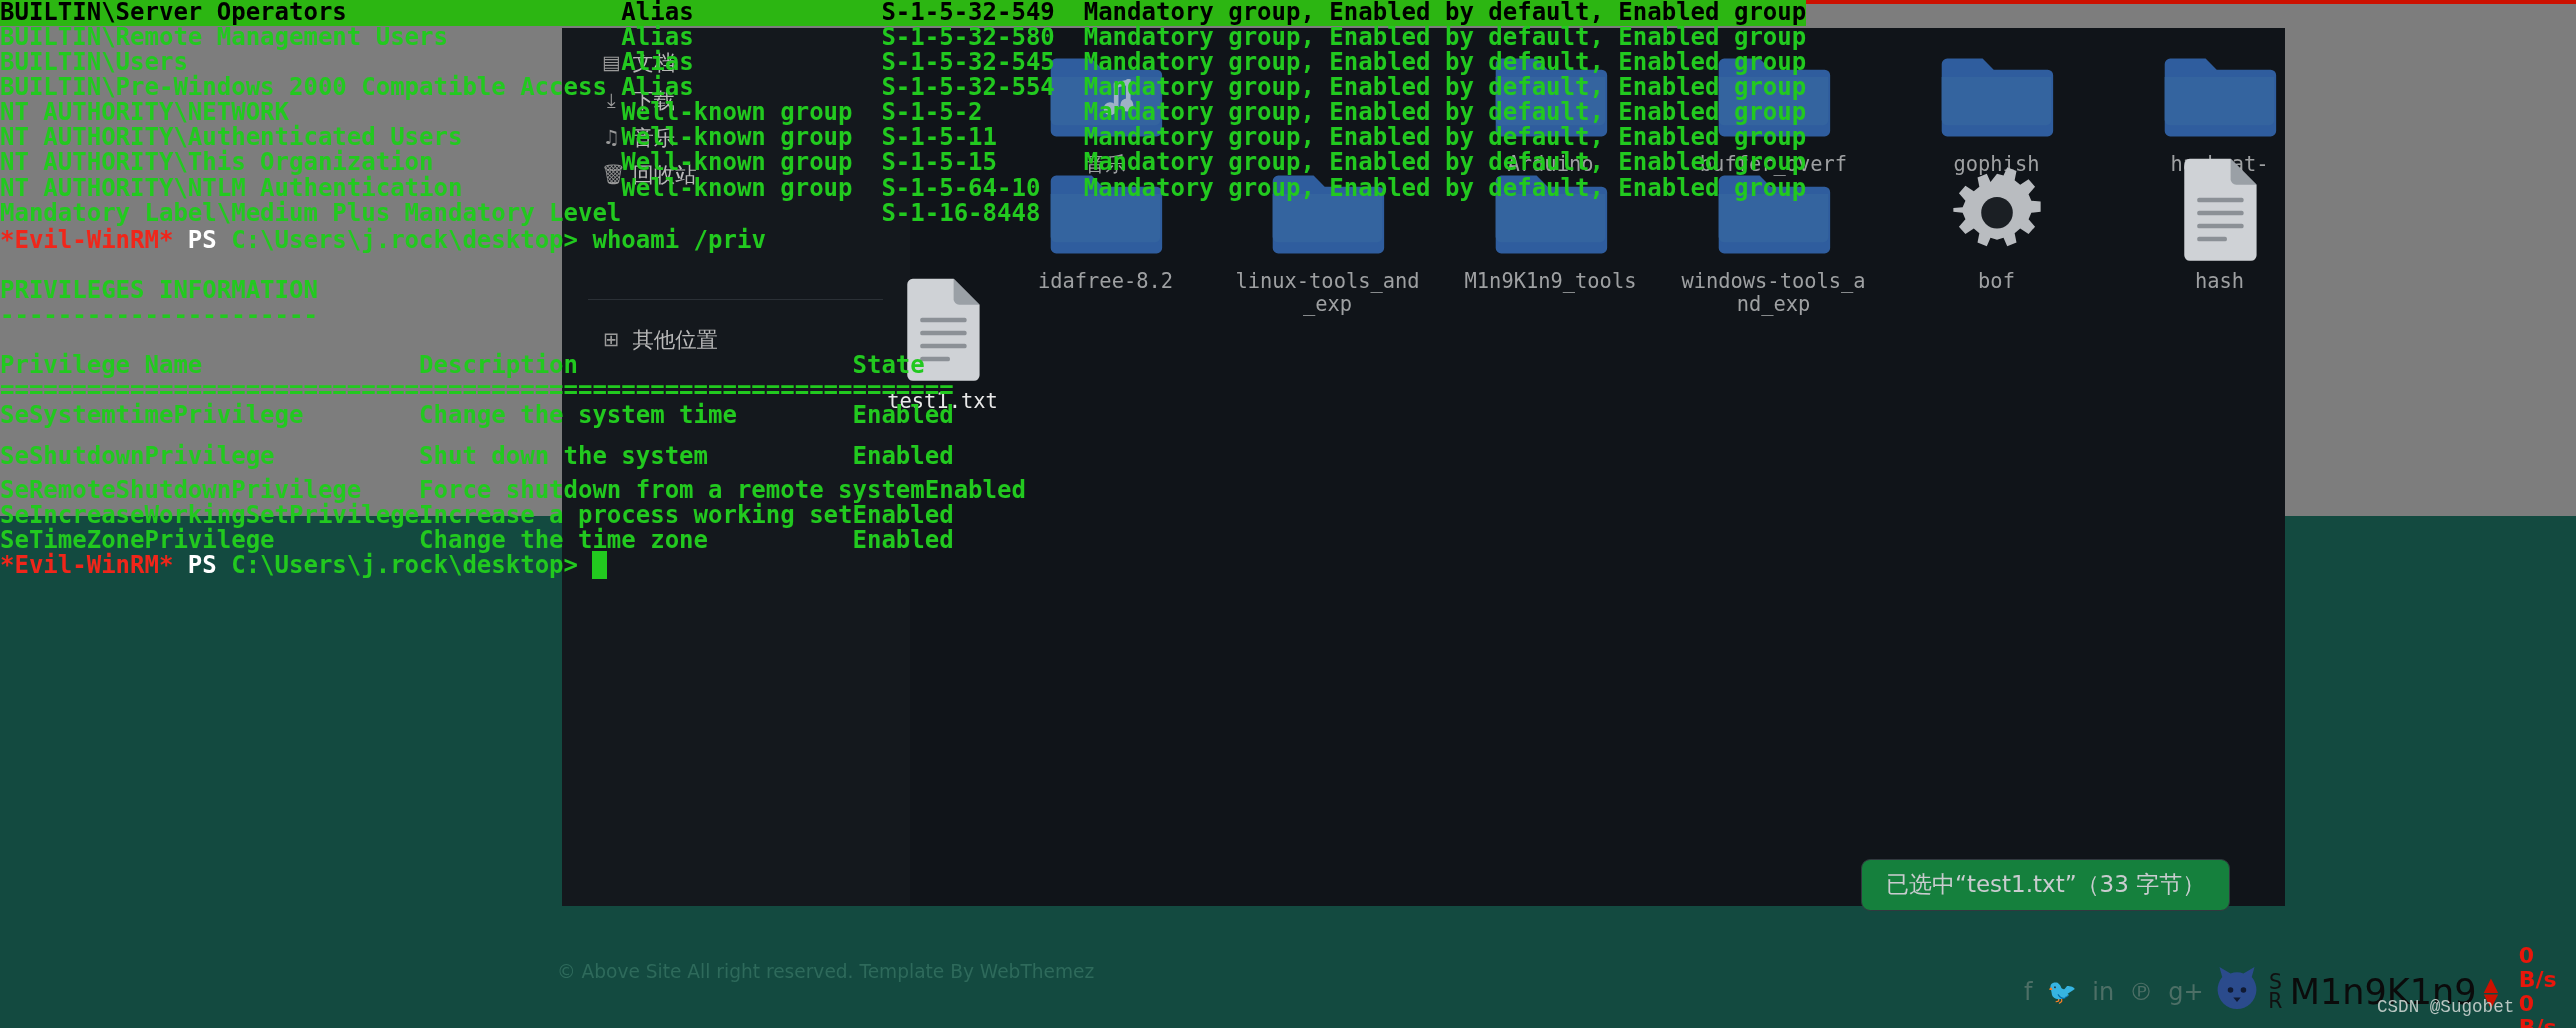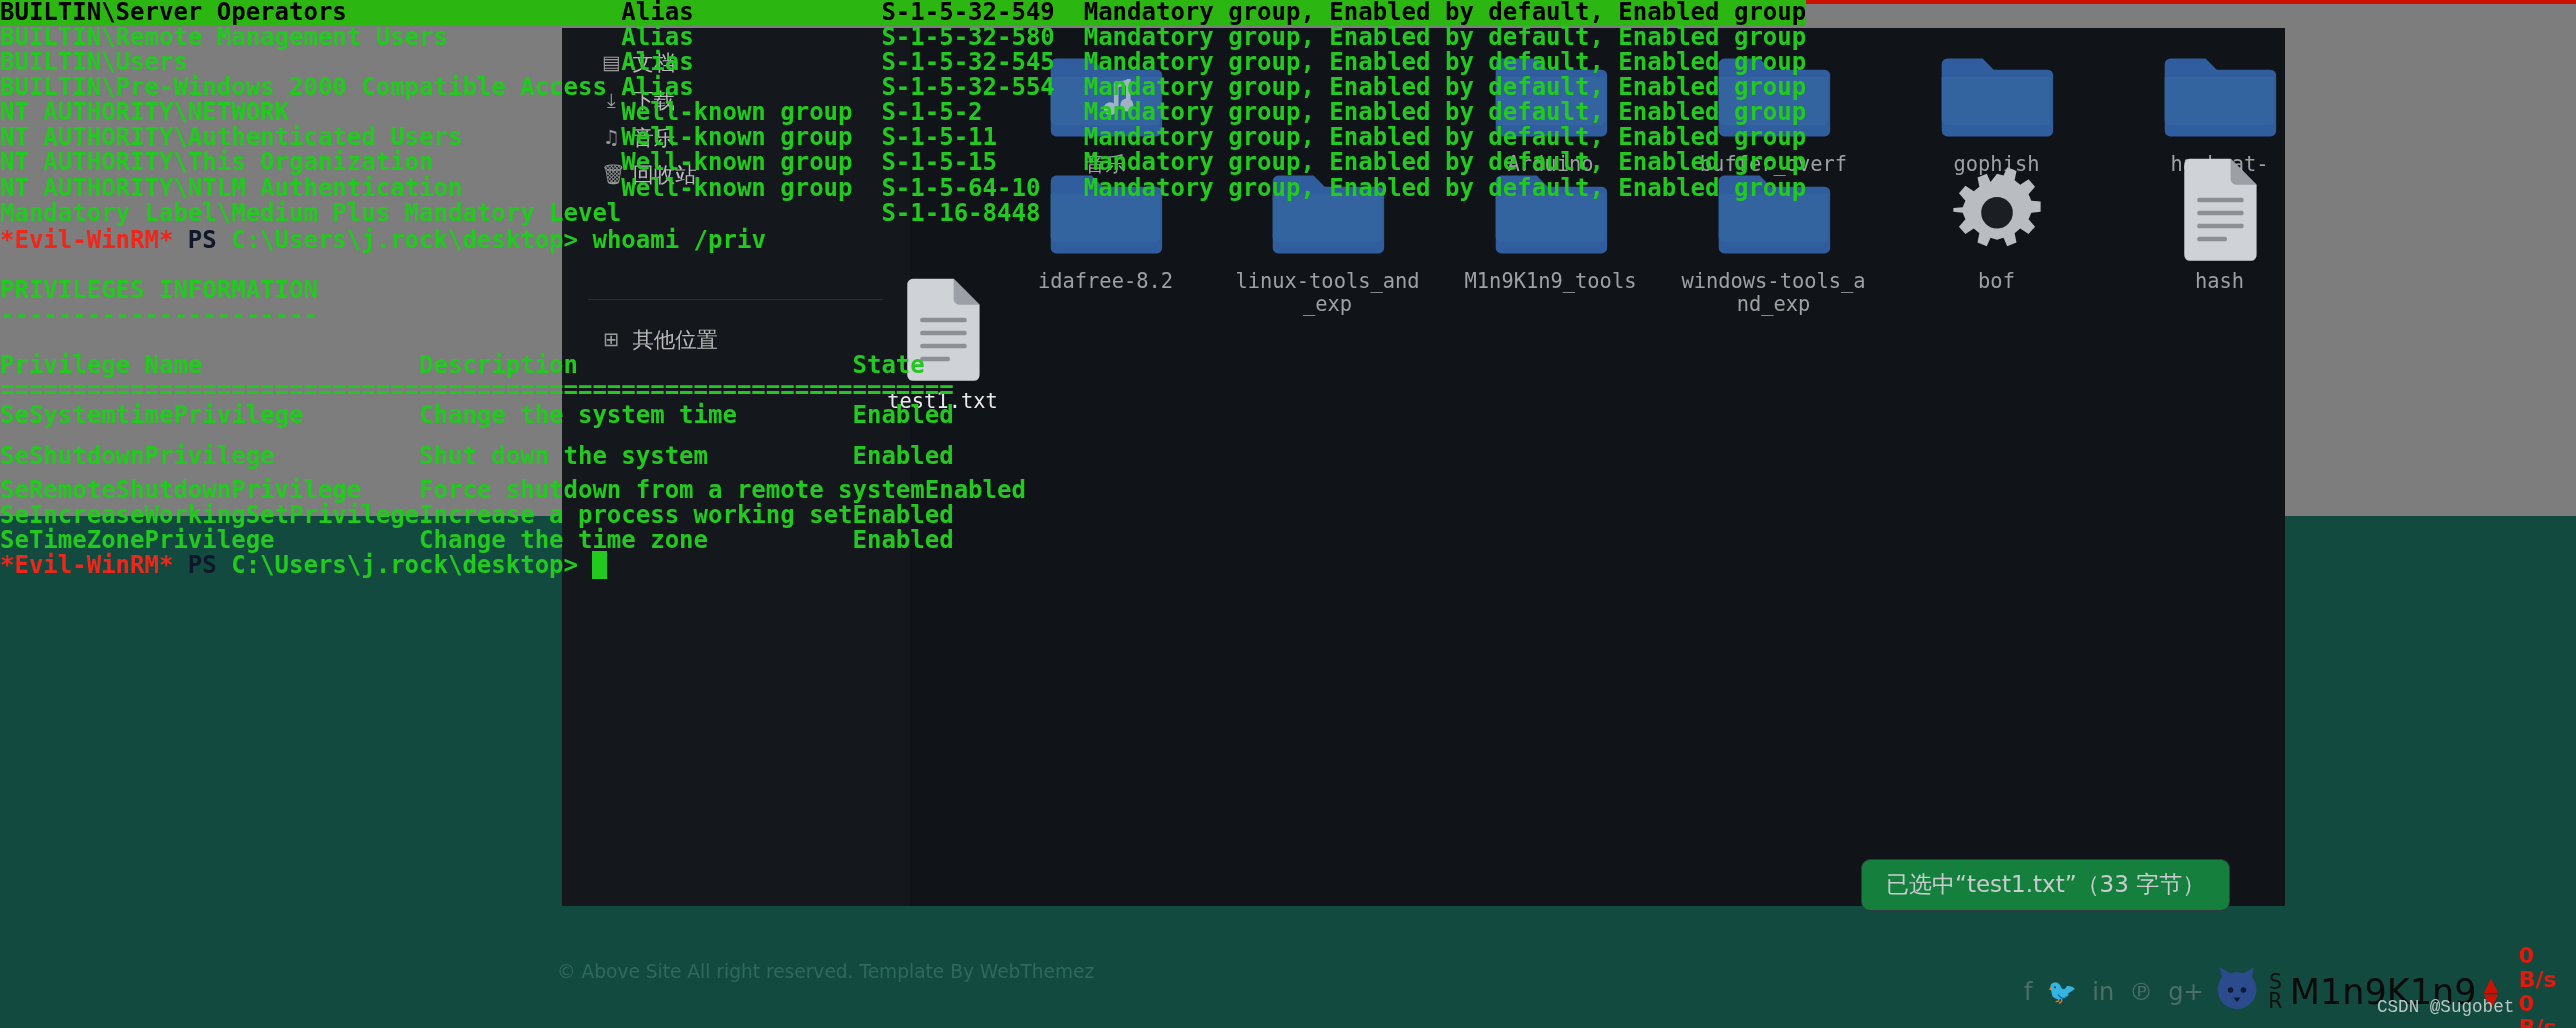--- a/index.html
+++ b/index.html
@@ -57,21 +57,21 @@
   #terminal{
     position:absolute;left:0;top:0;width:2336px;height:1029px;
     font-family:"DejaVu Sans Mono","Liberation Mono",monospace;
     font-size:24px;line-height:25px;
     white-space:pre;color:#22c91f;font-weight:bold;
     letter-spacing:0px;
   }
   #terminal .ln{position:absolute;left:0;width:2576px;}
   .hl{background:#2cb612;color:#000000;}
   .red{color:#f0261a;}
-  .orange{color:#0f172a;text-align:center;}
+  .orange{color:#ffffff;text-align:center;}
   .grn{color:#22c91f;}
 
   
   #tmpl-credit{
     position:absolute;left:557px;top:961px;
     font-family:"DejaVu Sans","Liberation Sans",sans-serif;
     font-size:18.6px;color:#2e6a5b;white-space:nowrap;
   }
   #taskbar{
     position:absolute;left:2024px;top:956px;width:552px;height:72px;

